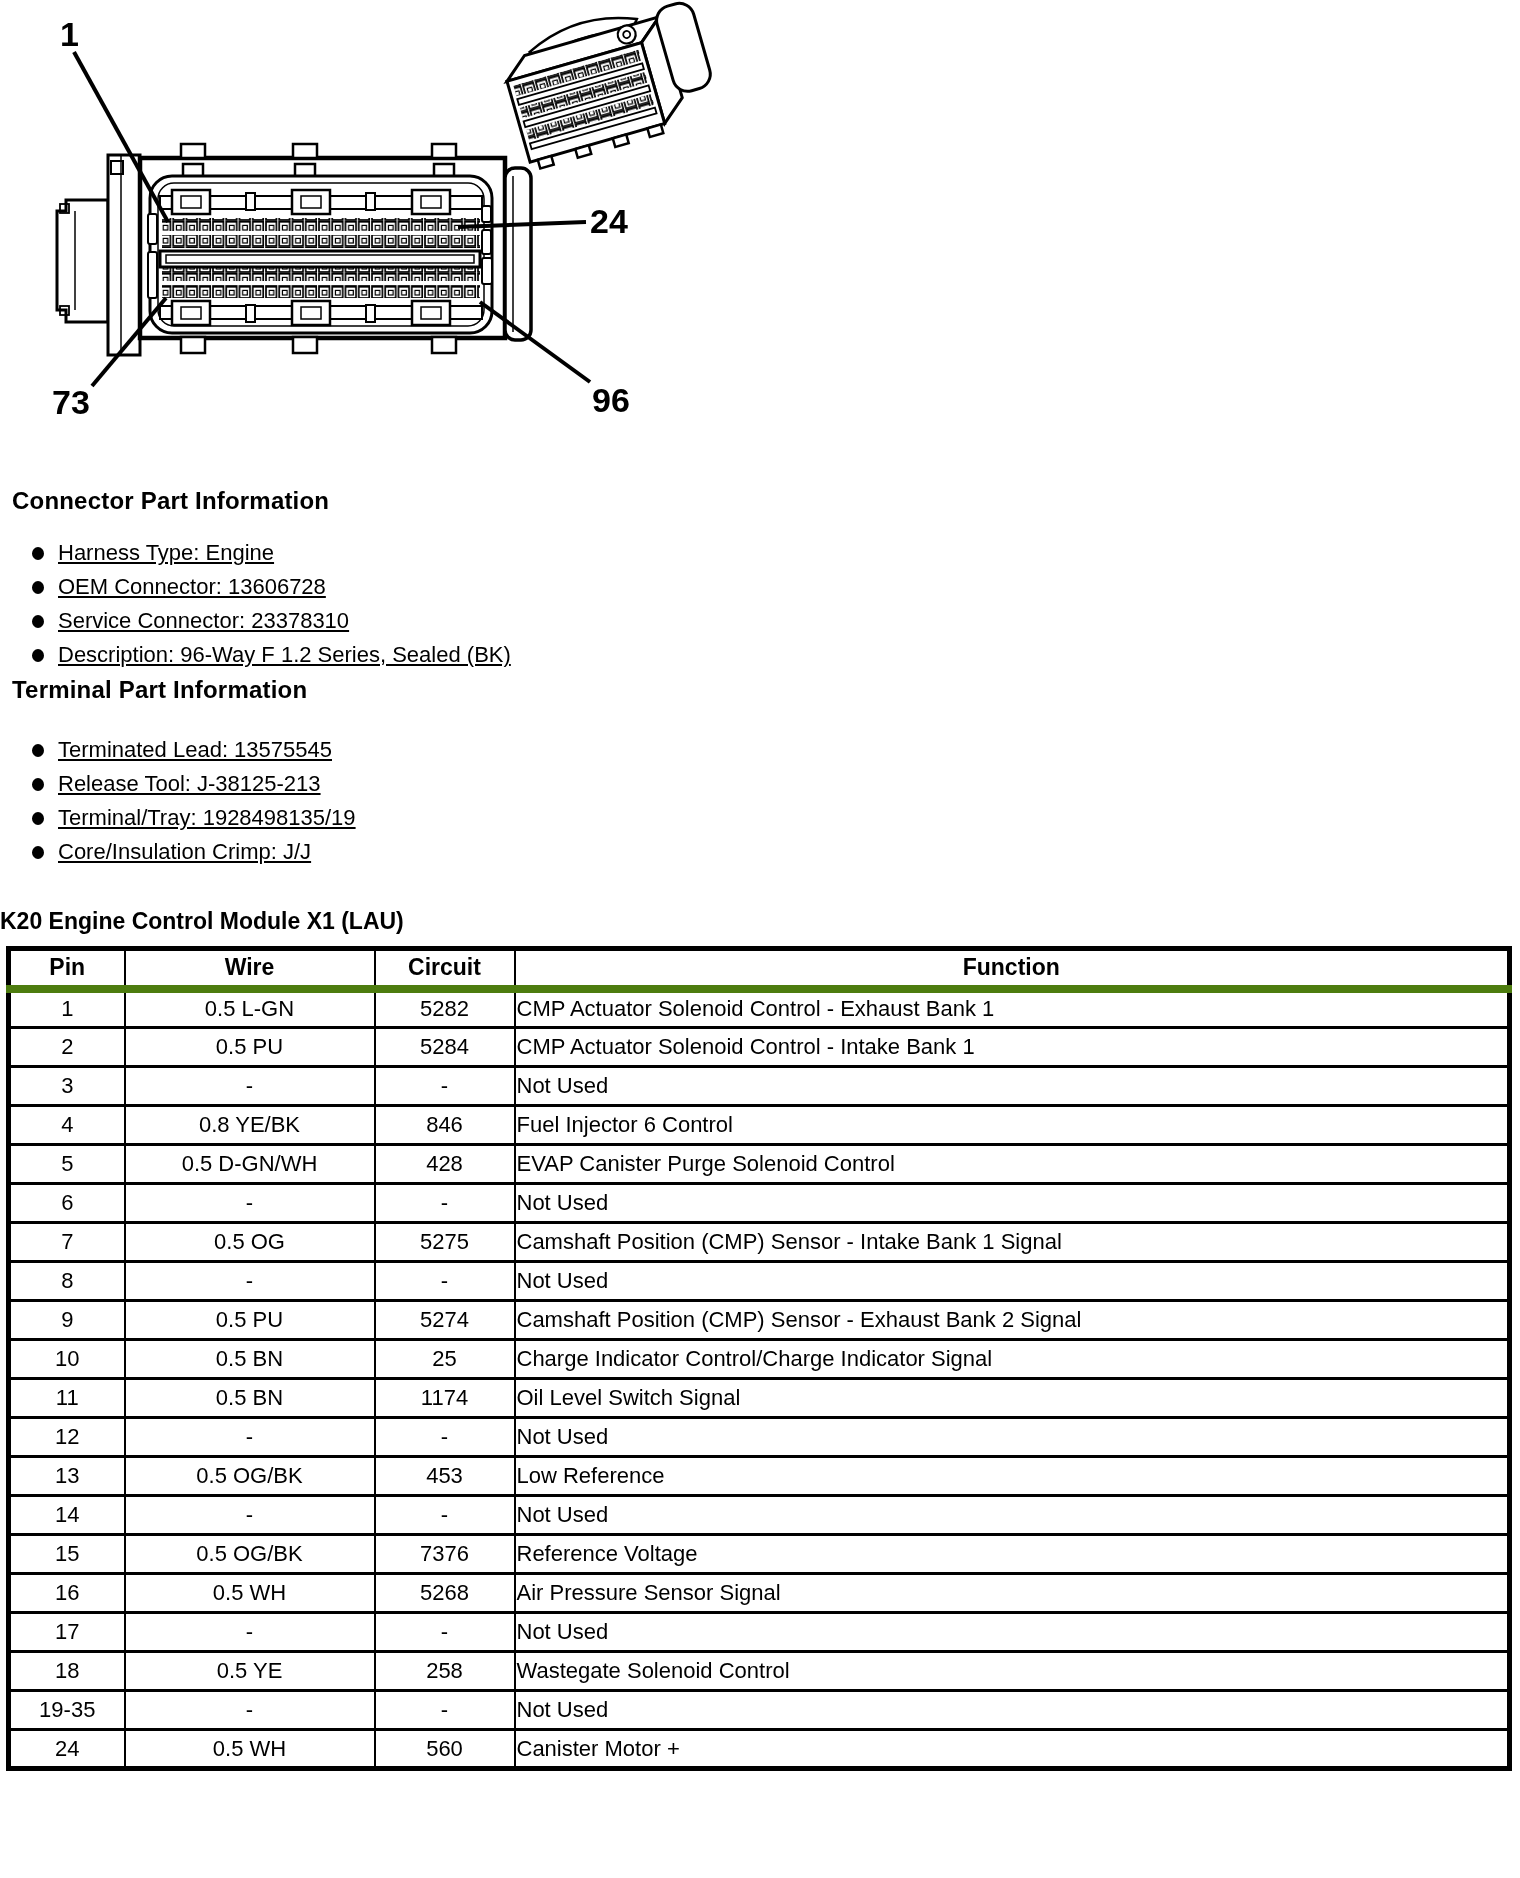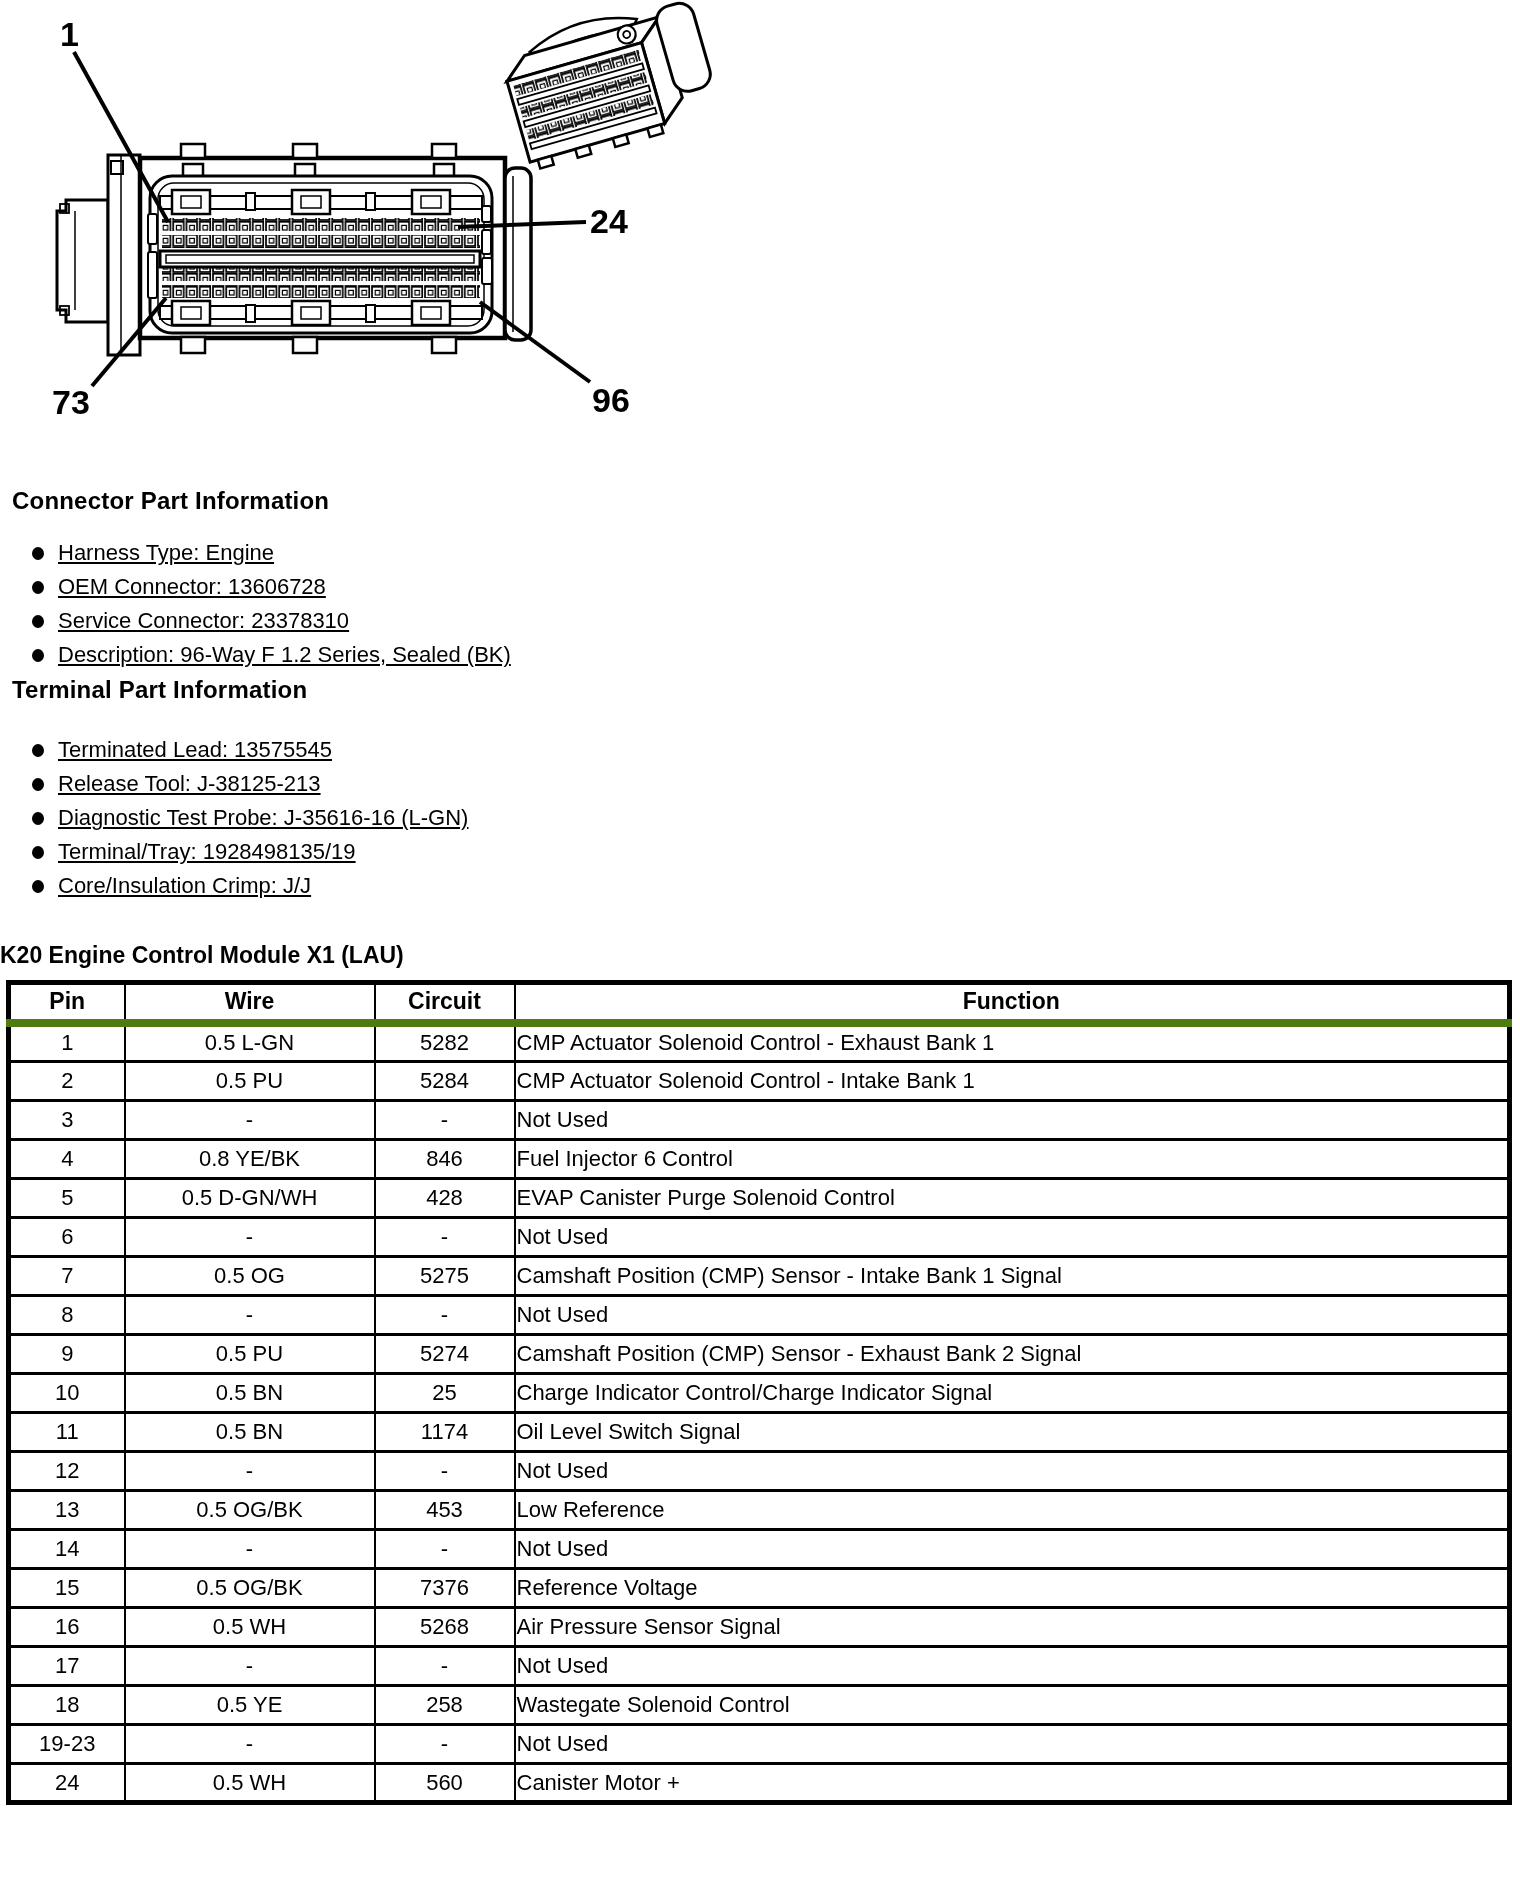--- a/index.html
+++ b/index.html
@@ -242,24 +242,20 @@
       <li>
         <span class="bullet"></span>
         <span class="li-text">Terminated Lead: 13575545</span>
       </li>
 
       <li>
         <span class="bullet"></span>
         <span class="li-text">Release Tool: J-38125-213</span>
       </li>
 
-      <li>
-        <span class="bullet"></span>
-        <span class="li-text">Diagnostic Test Probe: J-35616-16 (L-GN)</span>
-      </li>
 
       <li>
         <span class="bullet"></span>
         <span class="li-text">Terminal/Tray: 1928498135/19</span>
       </li>
 
       <li>
         <span class="bullet"></span>
         <span class="li-text">Core/Insulation Crimp: J/J</span>
       </li>
@@ -404,21 +400,21 @@
         </tr>
 
         <tr>
           <td>18</td>
           <td>0.5 YE</td>
           <td>258</td>
           <td class="fn">Wastegate Solenoid Control</td>
         </tr>
 
         <tr>
-          <td>19-23</td>
+          <td>19-35</td>
           <td>-</td>
           <td>-</td>
           <td class="fn">Not Used</td>
         </tr>
 
         <tr>
           <td>24</td>
           <td>0.5 WH</td>
           <td>560</td>
           <td class="fn">Canister Motor +</td>

